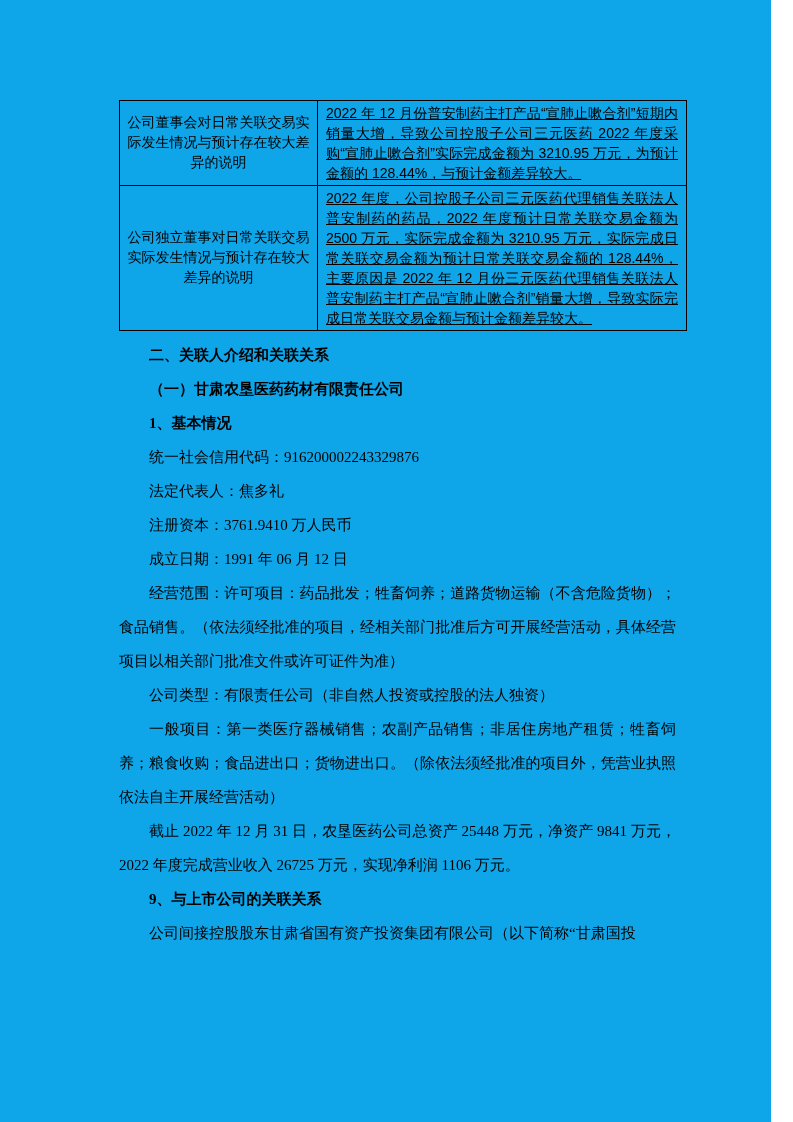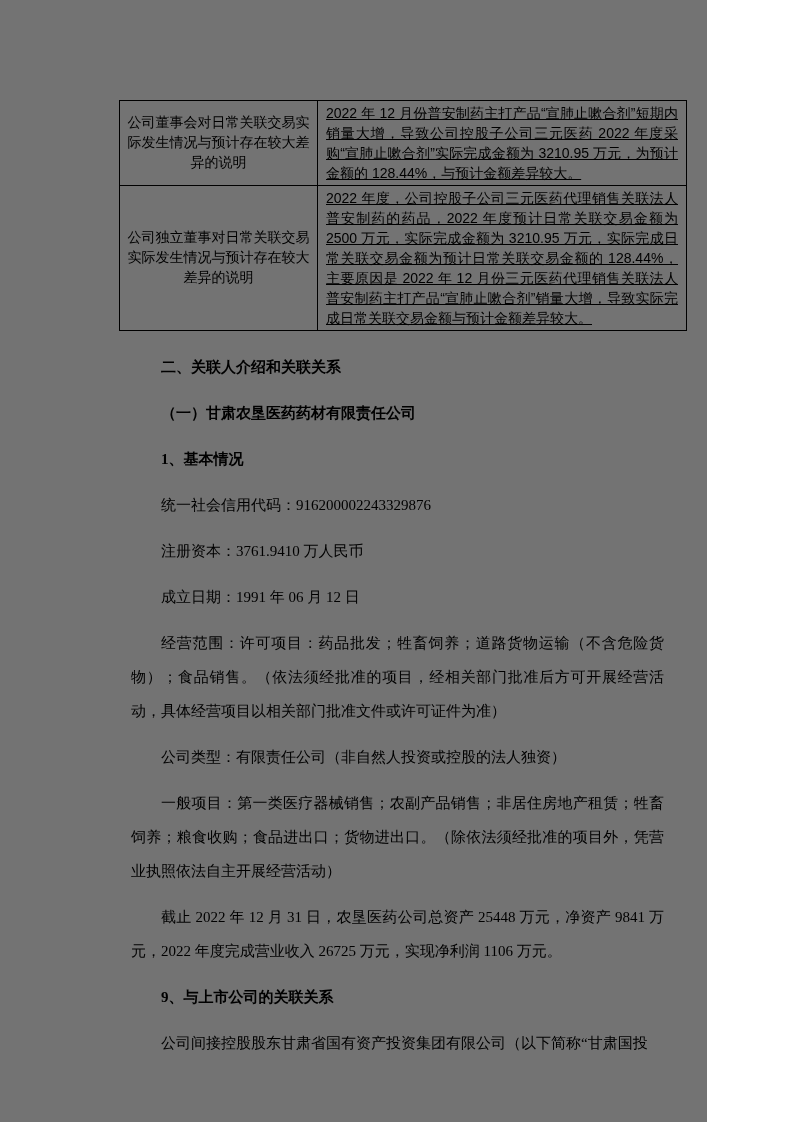--- a/index.html
+++ b/index.html
@@ -2,27 +2,26 @@
 <html><head>
 <meta charset="utf-8">
 <style>
   html, body {
     margin: 0;
     padding: 0;
     background: #ffffff;
   }
   .page {
     position: relative;
-    width: 695px;
+    width: 771px;
     height: 1122px;
-    background: #737373;
+    background: #0ea5e9;
     color: #000000;
     font-family: "Liberation Serif", "DejaVu Serif", serif;
     overflow: hidden;
-    padding-left: 12px;
   }
   
   table.doc-table {
     position: absolute;
     left: 119px;
     top: 100px;
     width: 568px;
     border-collapse: collapse;
     table-layout: fixed;
   }
@@ -52,21 +51,21 @@
   
   .body-text {
     position: absolute;
     left: 119px;
     top: 338px;
     width: 557px;
     font-size: 15px;
     line-height: 34px;
   }
   .body-text p {
-    margin: 12px;
+    margin: 0;
     text-indent: 2em;
     text-align: justify;
   }
   .body-text p.heading {
     font-weight: 700;
     text-align: left;
   }
 </style>
 </head>
 <body>
@@ -88,20 +87,21 @@
         <td class="cell-content">2022 年度，公司控股子公司三元医药代理销售关联法人普安制药的药品，2022 年度预计日常关联交易金额为 2500 万元，实际完成金额为 3210.95 万元，实际完成日常关联交易金额为预计日常关联交易金额的 128.44%，主要原因是 2022 年 12 月份三元医药代理销售关联法人普安制药主打产品“宣肺止嗽合剂”销量大增，导致实际完成日常关联交易金额与预计金额差异较大。</td>
       </tr>
     </tbody>
   </table>
 
   <div class="body-text">
     <p class="heading">二、关联人介绍和关联关系</p>
     <p class="heading">（一）甘肃农垦医药药材有限责任公司</p>
     <p class="heading">1、基本情况</p>
     <p>统一社会信用代码：916200002243329876</p>
+    <p>法定代表人：焦多礼</p>
     <p>注册资本：3761.9410 万人民币</p>
     <p>成立日期：1991 年 06 月 12 日</p>
     <p>经营范围：许可项目：药品批发；牲畜饲养；道路货物运输（不含危险货物）；食品销售。（依法须经批准的项目，经相关部门批准后方可开展经营活动，具体经营项目以相关部门批准文件或许可证件为准）</p>
     <p>公司类型：有限责任公司（非自然人投资或控股的法人独资）</p>
     <p>一般项目：第一类医疗器械销售；农副产品销售；非居住房地产租赁；牲畜饲养；粮食收购；食品进出口；货物进出口。（除依法须经批准的项目外，凭营业执照依法自主开展经营活动）</p>
     <p>截止 2022 年 12 月 31 日，农垦医药公司总资产 25448 万元，净资产 9841 万元，2022 年度完成营业收入 26725 万元，实现净利润 1106 万元。</p>
     <p class="heading">9、与上市公司的关联关系</p>
     <p>公司间接控股股东甘肃省国有资产投资集团有限公司（以下简称“甘肃国投</p>
   </div>
 

